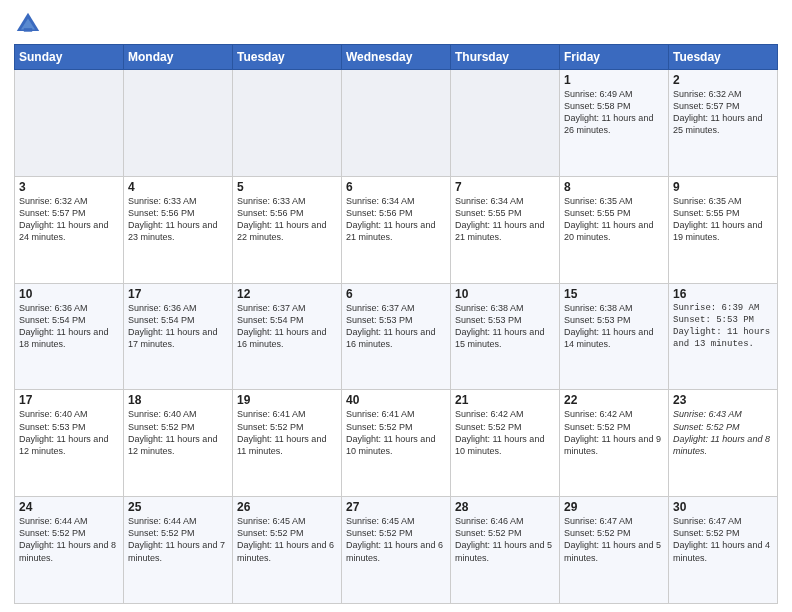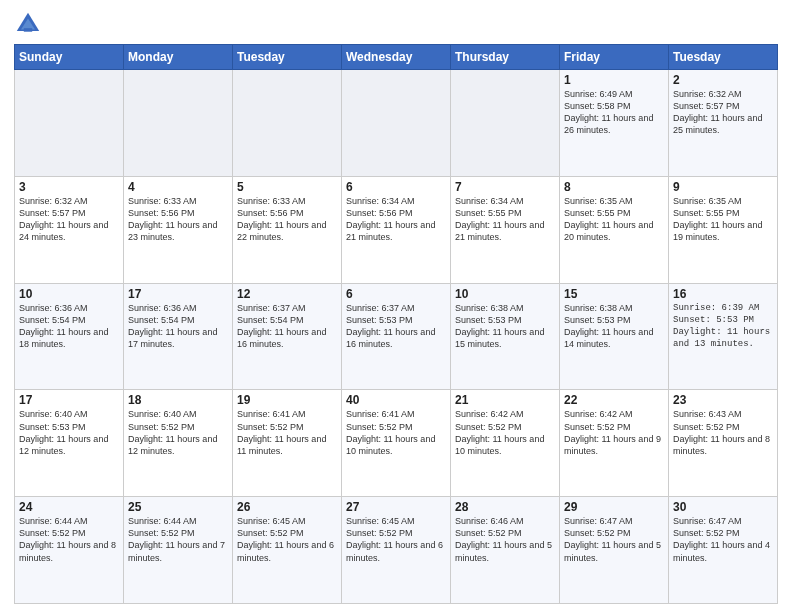--- a/index.html
+++ b/index.html
@@ -270,21 +270,21 @@
 Daylight: 11 hours and 10 minutes.</div>
           </td>
           <td>
             <span class="day-num">22</span>
             <div class="day-info" style="white-space: pre-line;">Sunrise: 6:42 AM
 Sunset: 5:52 PM
 Daylight: 11 hours and 9 minutes.</div>
           </td>
           <td>
             <span class="day-num">23</span>
-            <div class="day-info" style="white-space: pre-line;">Sunrise: 6:43 AM
+            <div class="day-info" style="white-space: pre-line; font-style: italic;">Sunrise: 6:43 AM
 Sunset: 5:52 PM
 Daylight: 11 hours and 8 minutes.</div>
           </td>
         </tr>
         <tr>
           <td>
             <span class="day-num">24</span>
             <div class="day-info" style="white-space: pre-line;">Sunrise: 6:44 AM
 Sunset: 5:52 PM
 Daylight: 11 hours and 8 minutes.</div>

